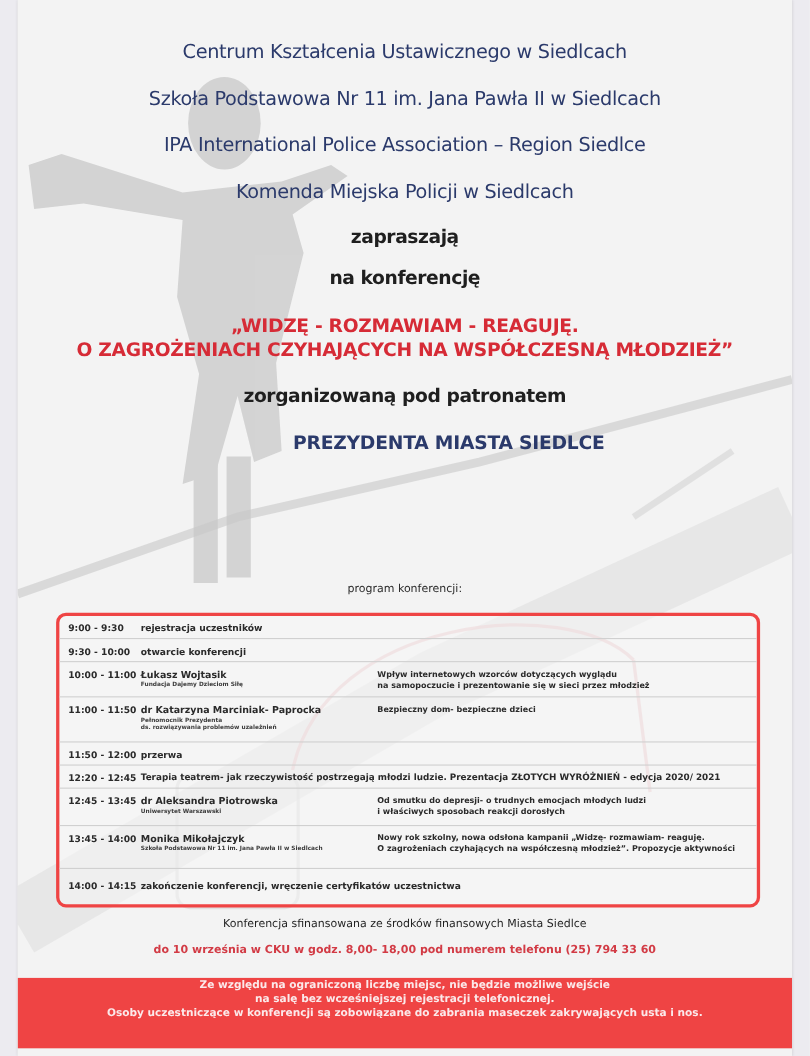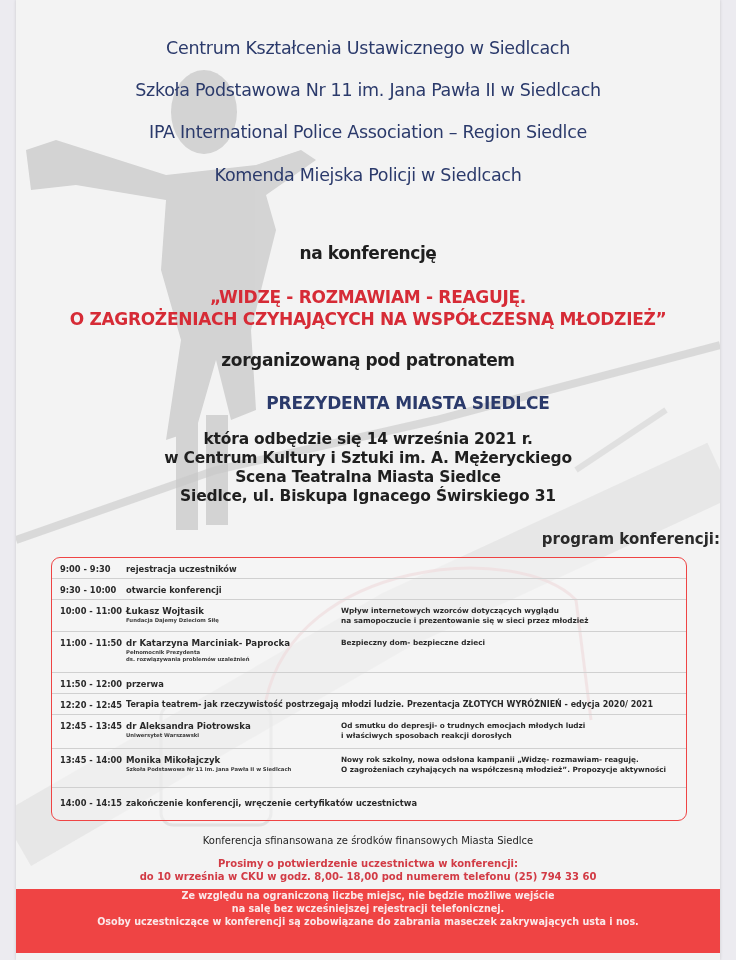--- a/index.html
+++ b/index.html
@@ -17,25 +17,25 @@
   }
   .bg-art { position:absolute; left:0; top:0; width:704px; height:960px; pointer-events:none; }
   .content { position:absolute; left:0; top:0; width:704px; height:960px; }
   .center { position:absolute; left:0; width:704px; text-align:center; }
 
   .org { color:#2b3a6b; font-size:17.5px; font-family:"DejaVu Sans", sans-serif; font-weight:normal; letter-spacing:-0.3px; }
   .black-line { color:#1f1f1f; font-size:17px; font-weight:bold; font-family:"DejaVu Sans", sans-serif; letter-spacing:-0.4px; }
   .title-red { color:#d62b36; font-size:17px; font-weight:bold; font-family:"DejaVu Sans", sans-serif; line-height:22px; letter-spacing:-0.3px; }
   .patron { color:#2b3a6b; font-size:17px; font-weight:bold; font-family:"DejaVu Sans", sans-serif; letter-spacing:-0.2px;padding-left:40px; }
   .venue { color:#1f1f1f; font-size:15.5px; font-weight:bold; font-family:"DejaVu Sans", sans-serif; line-height:19px; letter-spacing:-0.2px; }
-  .prog-label { color:#2a2a2a; font-size:15px; font-weight:bold; font-family:"DejaVu Sans", sans-serif;text-align:right; }
+  .prog-label { color:#2a2a2a; font-size:10px; font-weight:normal; font-family:"DejaVu Sans", sans-serif; }
 
   .program {
     position:absolute; left:35px; top:557px; width:634px; height:262px;
-    border:1px solid #ef4444; border-radius:9px;
+    border:3px solid #ef4444; border-radius:9px;
     background:rgba(245,245,245,0.55);
   }
   .row {
     position:absolute; left:0; width:634px;
     border-bottom:1px solid #d0d0d0;
     font-family:"DejaVu Sans", sans-serif; color:#2a2a2a;
   }
   .row:last-child { border-bottom:none; }
   .time { position:absolute; left:8px; top:6px; font-size:8.3px; font-weight:bold; white-space:nowrap; }
   .main { position:absolute; left:74px; top:6px; font-size:8.3px; font-weight:bold; white-space:nowrap; }
@@ -78,36 +78,31 @@
 
     <path d="M560 470 L650 410" stroke="#d4d4d4" stroke-width="6" fill="none" opacity="0.6"></path>
   </svg>
 
   <div class="content">
     <div class="center org" style="top:38px">Centrum Kształcenia Ustawicznego w Siedlcach</div>
     <div class="center org" style="top:80px">Szkoła Podstawowa Nr 11 im. Jana Pawła II w Siedlcach</div>
     <div class="center org" style="top:122px">IPA International Police Association – Region Siedlce</div>
     <div class="center org" style="top:165px">Komenda Miejska Policji w Siedlcach</div>
 
+    <div class="center black-line" style="top:206px">zapraszają</div>
     <div class="center black-line" style="top:243px">na konferencję</div>
 
     <div class="center title-red" style="top:286px">
       <div>„WIDZĘ - ROZMAWIAM - REAGUJĘ.</div>
       <div>O ZAGROŻENIACH CZYHAJĄCYCH NA WSPÓŁCZESNĄ MŁODZIEŻ”</div>
     </div>
 
     <div class="center black-line" style="top:350px">zorganizowaną pod patronatem</div>
     <div class="center patron" style="top:393px">PREZYDENTA MIASTA SIEDLCE</div>
 
-    <div class="center venue" style="top:430px">
-      <div>która odbędzie się 14 września 2021 r.</div>
-      <div>w Centrum Kultury i Sztuki im. A. Mężeryckiego</div>
-      <div>Scena Teatralna Miasta Siedlce</div>
-      <div>Siedlce, ul. Biskupa Ignacego Świrskiego 31</div>
-    </div>
 
     <div class="center prog-label" style="top:530px">program konferencji:</div>
 
     <div class="program">
       <div class="row" style="top:0; height:20px">
         <span class="time">9:00 - 9:30</span>
         <span class="main">rejestracja uczestników</span>
       </div>
       <div class="row" style="top:21px; height:20px">
         <span class="time">9:30 - 10:00</span>
@@ -158,21 +153,20 @@
 O zagrożeniach czyhających na współczesną młodzież”. Propozycje aktywności</span>
       </div>
       <div class="row" style="top:230px; height:31px">
         <span class="time" style="top:10px">14:00 - 14:15</span>
         <span class="main" style="top:10px">zakończenie konferencji, wręczenie certyfikatów uczestnictwa</span>
       </div>
     </div>
 
     <div class="center funded" style="top:835px">Konferencja sfinansowana ze środków finansowych Miasta Siedlce</div>
     <div class="center confirm" style="top:857px">
-      <div>Prosimy o potwierdzenie uczestnictwa w konferencji:</div>
       <div>do 10 września w CKU w godz. 8,00- 18,00 pod numerem telefonu (25) 794 33 60</div>
     </div>
 
     <div class="banner">
       <div>Ze względu na ograniczoną liczbę miejsc, nie będzie możliwe wejście</div>
       <div>na salę bez wcześniejszej rejestracji telefonicznej.</div>
       <div>Osoby uczestniczące w konferencji są zobowiązane do zabrania maseczek zakrywających usta i nos.</div>
     </div>
   </div>
 </div>

